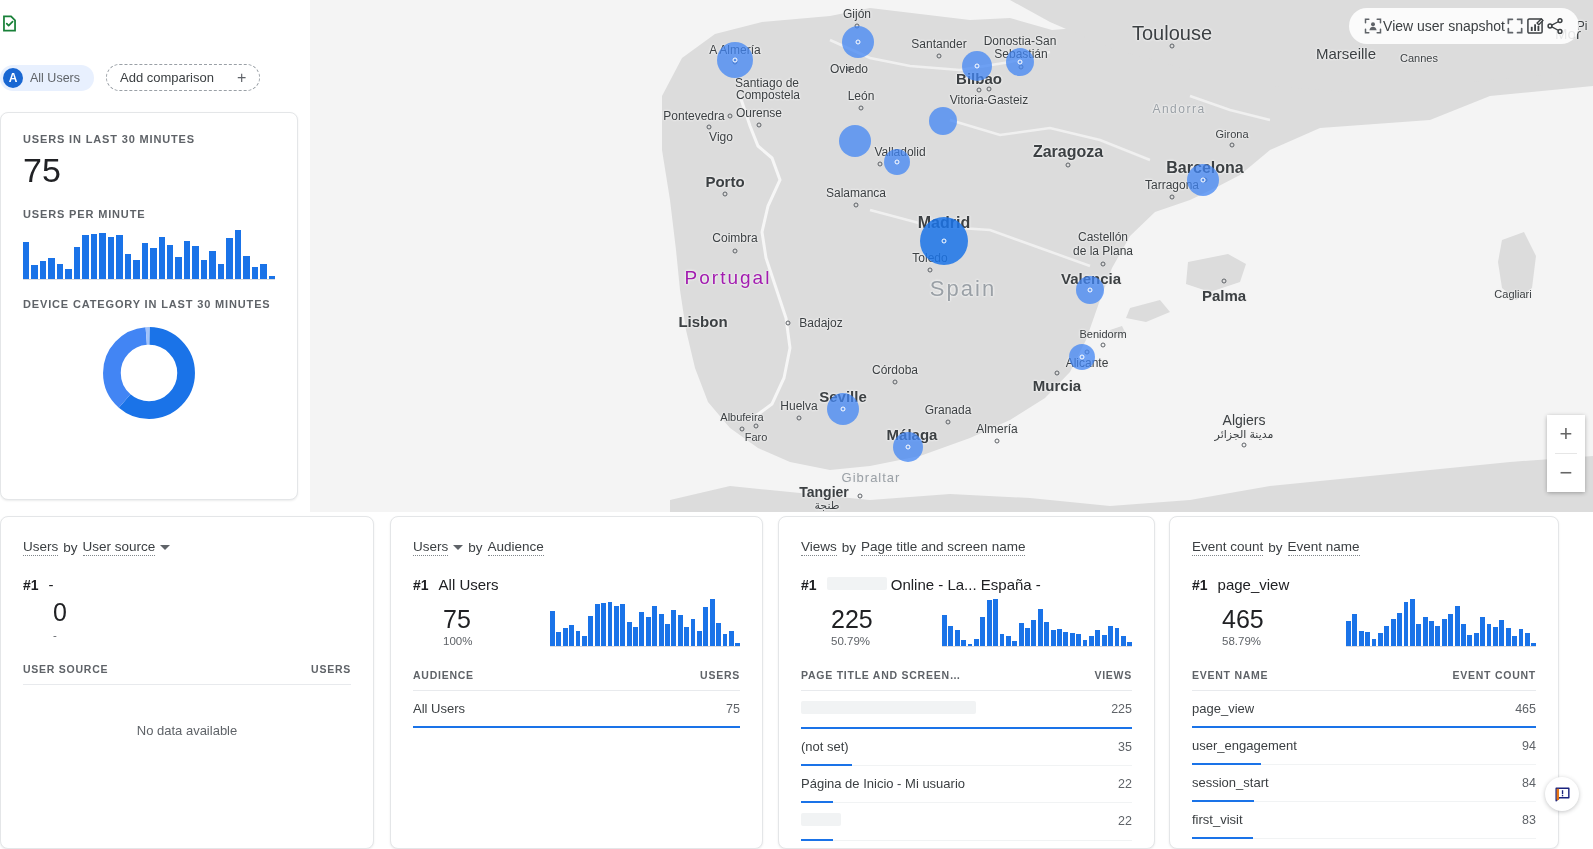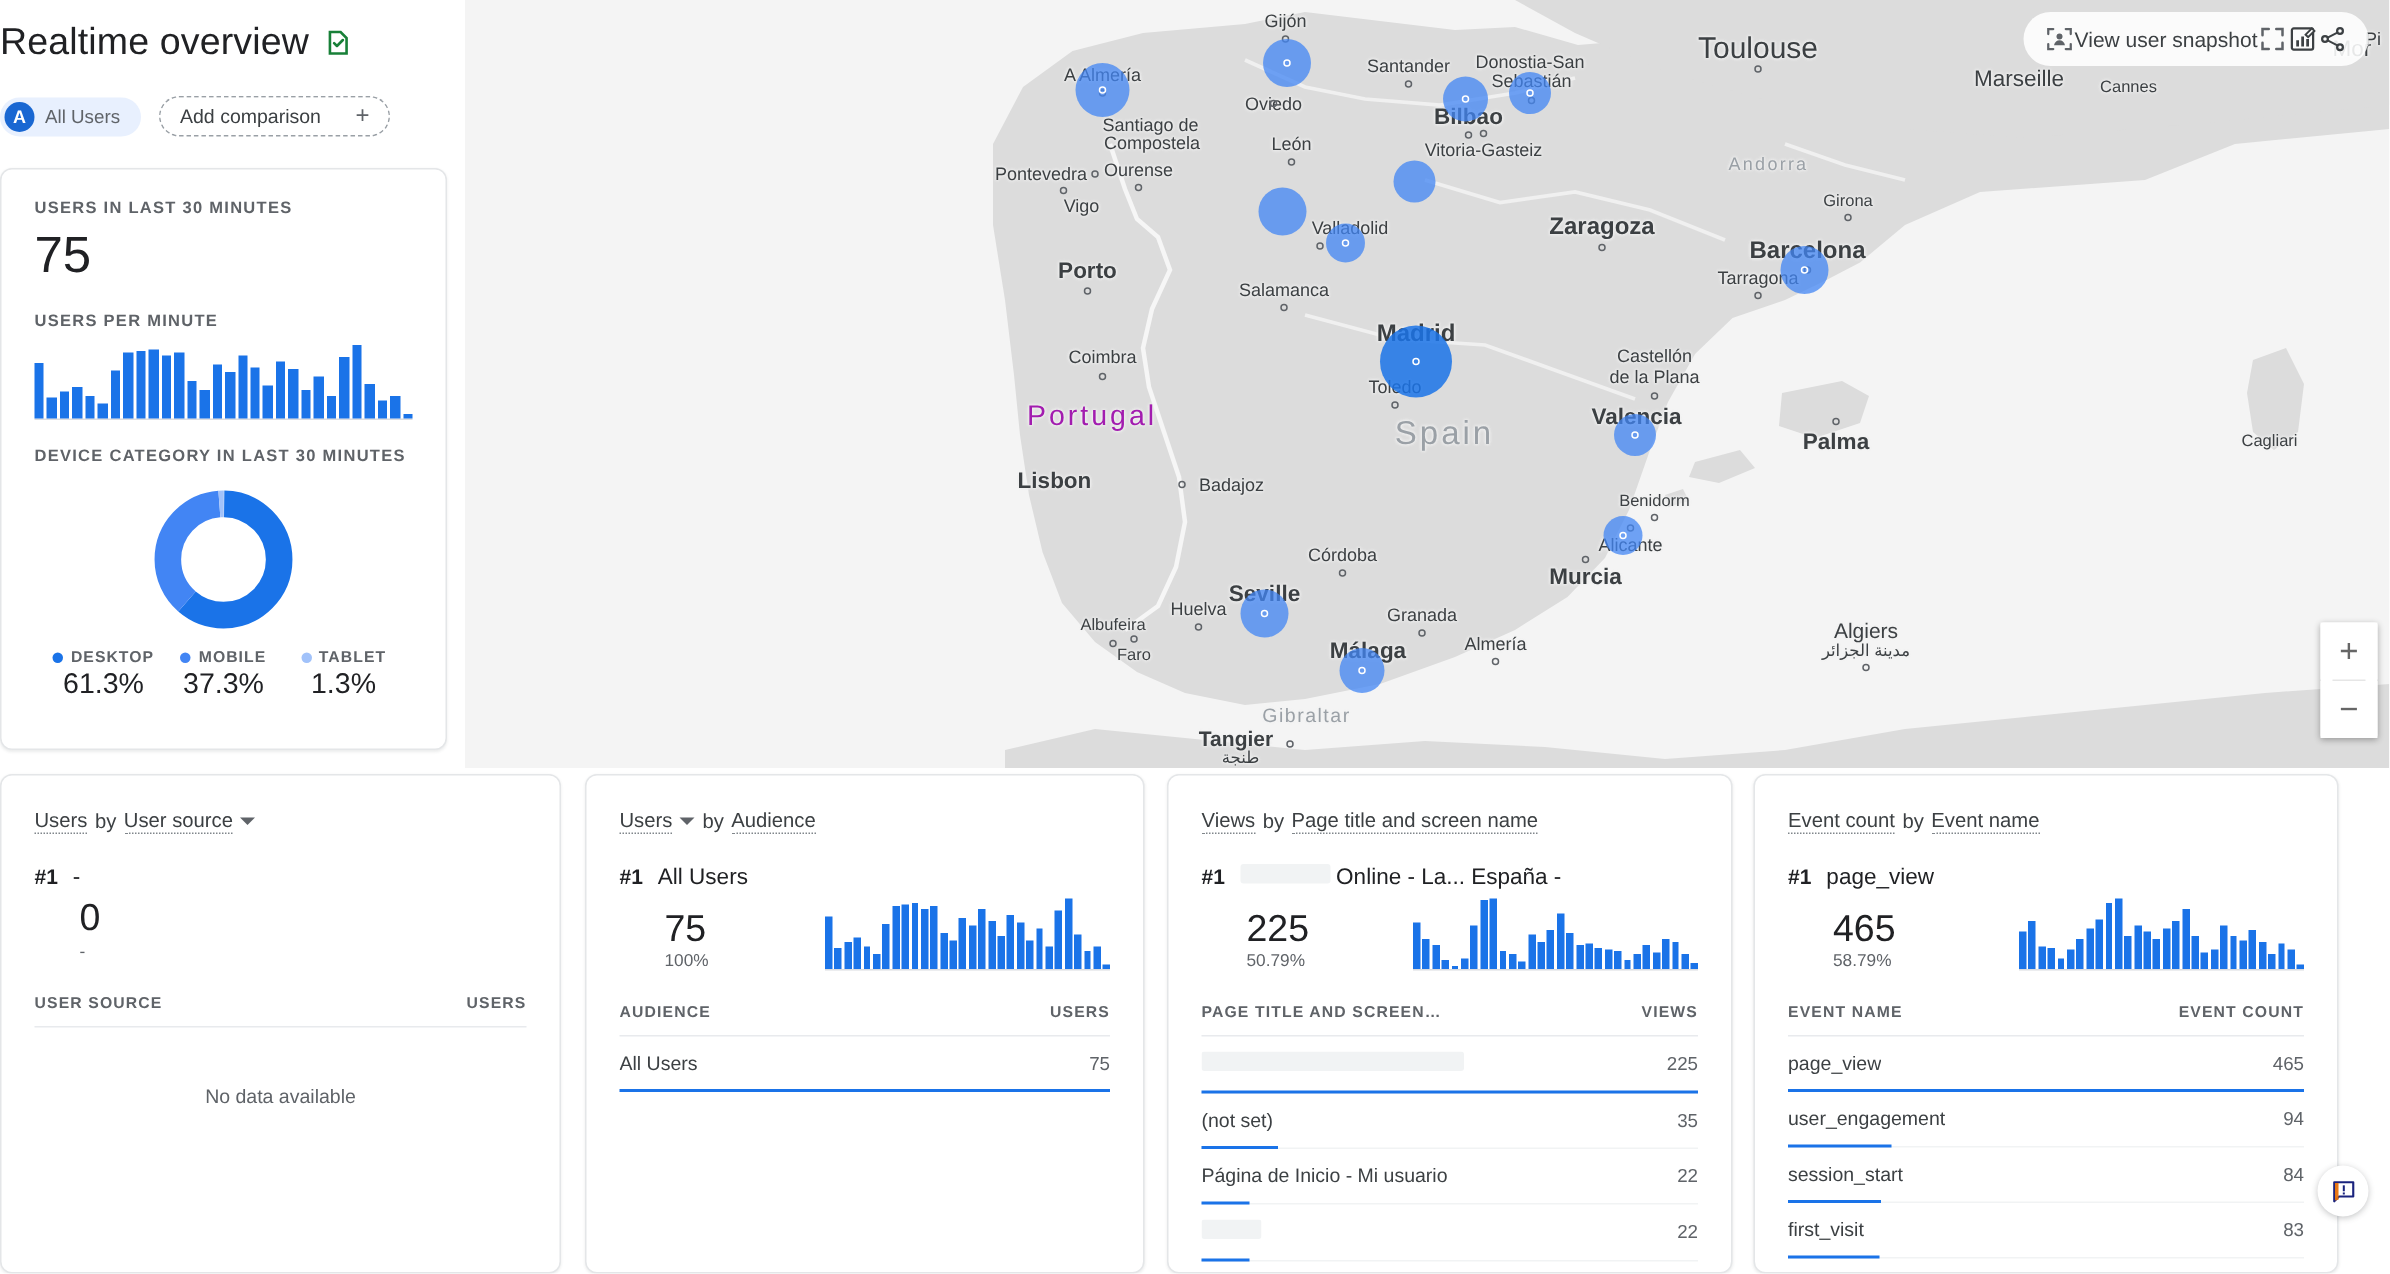--- a/index.html
+++ b/index.html
@@ -156,21 +156,20 @@
     background: #fff; box-shadow: 0 1px 4px rgba(60,64,67,.3);
     display: flex; align-items: center; justify-content: center;
   }
 </style>
 </head>
 <body>
 
 <div id="root">
 
   <div class="page-title-row">
-    <span class="page-title">Realtime overview</span>
     <span class="title-badge">
       <svg viewBox="0 0 24 24" width="19" height="19" aria-hidden="true">
         <path d="M5 3h9l5 5v13H5z" fill="none" stroke="#188038" stroke-width="2.2"></path>
         <path d="M8.5 12.3l2.4 2.4 5-5" fill="none" stroke="#188038" stroke-width="2.2" stroke-linecap="round" stroke-linejoin="round"></path>
       </svg>
     </span>
   </div>
 
   <div class="chips-row">
     <div class="chip-allusers">
@@ -228,43 +227,20 @@
         <svg width="98" height="98" viewBox="0 0 42 42" aria-hidden="true">
 
           <circle cx="21" cy="21" r="15.9" fill="none" stroke="#1a73e8" stroke-width="7.6" stroke-dasharray="61.3 38.7" stroke-dashoffset="25"></circle>
 
           <circle cx="21" cy="21" r="15.9" fill="none" stroke="#4285f4" stroke-width="7.6" stroke-dasharray="37.3 62.7" stroke-dashoffset="63.7"></circle>
 
           <circle cx="21" cy="21" r="15.9" fill="none" stroke="#a1c2fa" stroke-width="7.6" stroke-dasharray="1.3 98.7" stroke-dashoffset="26.4"></circle>
         </svg>
       </div>
 
-      <div class="legend-row" id="device-legend">
-          <div class="legend-item">
-            <div class="legend-top">
-              <span class="legend-dot" style="background:#1a73e8"></span>
-              <span class="legend-name">DESKTOP</span>
-            </div>
-            <div class="legend-val">61.3%</div>
-          </div>
-          <div class="legend-item">
-            <div class="legend-top">
-              <span class="legend-dot" style="background:#4285f4"></span>
-              <span class="legend-name">MOBILE</span>
-            </div>
-            <div class="legend-val">37.3%</div>
-          </div>
-          <div class="legend-item">
-            <div class="legend-top">
-              <span class="legend-dot" style="background:#a1c2fa"></span>
-              <span class="legend-name">TABLET</span>
-            </div>
-            <div class="legend-val">1.3%</div>
-          </div>
-        </div>
     </div>
   </div>
 
   <div id="map">
     <svg width="1283" height="512" style="position:absolute;left:0;top:0" aria-hidden="true">
 
       <path fill="#dcdcdc" d="M352 96 L372 58 L405 34 L452 22 L520 16 L560 8 L610 14 L660 20 L700 18 L742 30 L790 26 L840 10 L900 0 L1283 0 L1283 86 L1180 96 L1120 120 L1010 128 L960 150 L930 175 L905 188 L880 200 L845 212 L820 236 L802 268 L790 300 L776 340 L760 372 L735 398 L700 420 L660 438 L610 456 L560 466 L520 470 L480 462 L448 448 L420 428 L398 402 L385 368 L376 330 L370 290 L366 250 L360 200 L352 150 Z"></path>
 
       <path fill="#dcdcdc" d="M700 0 L1283 0 L1283 70 L1160 82 L1040 92 L960 86 L880 70 L800 48 L740 22 Z"></path>
 

